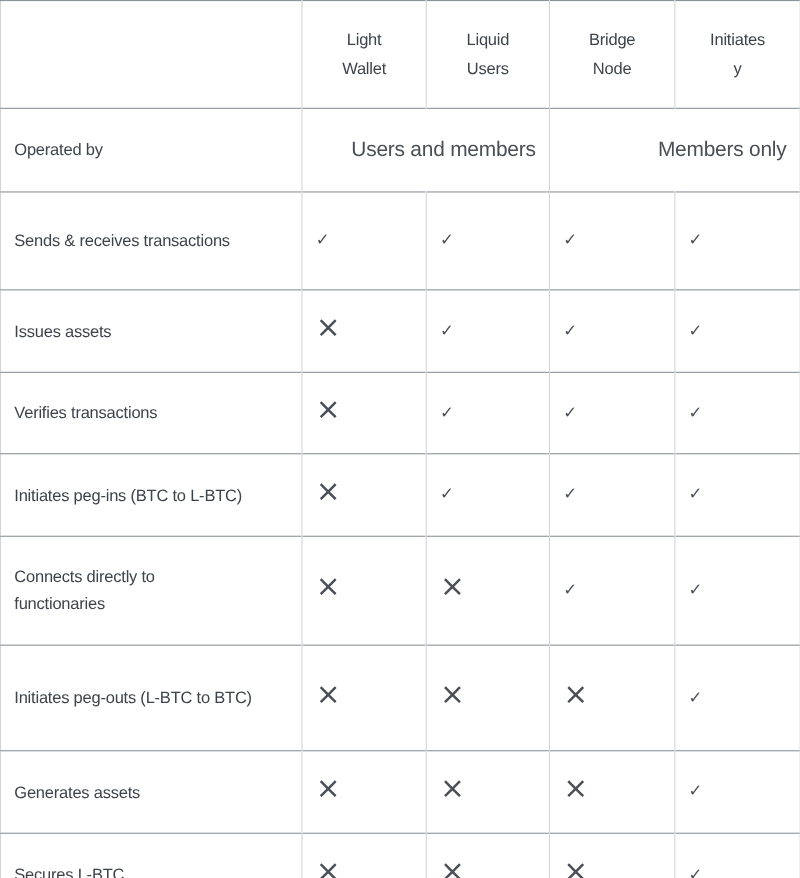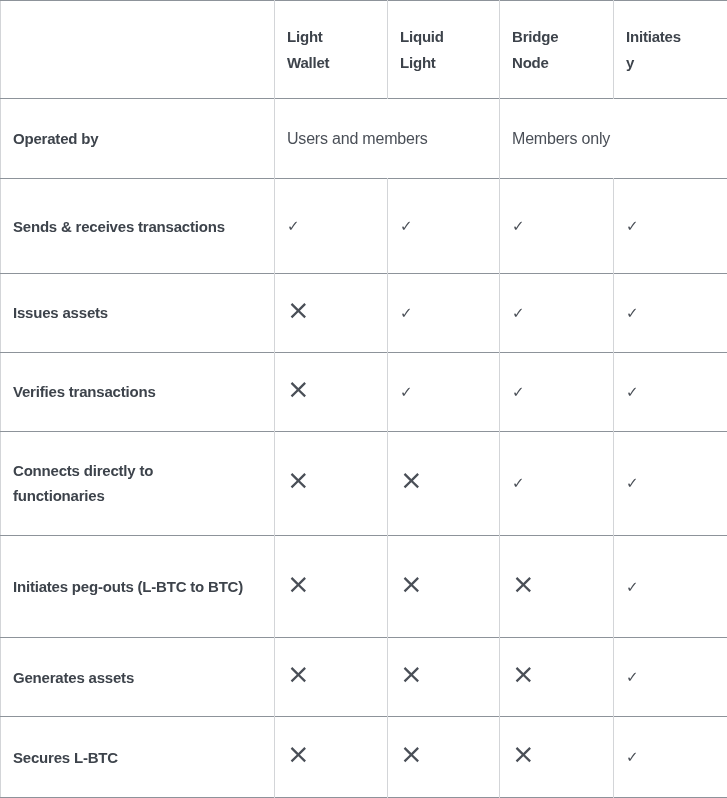--- a/index.html
+++ b/index.html
@@ -23,29 +23,29 @@
   tbody tr{border-top:1px solid var(--h-border);}
   th,td{
     padding:0 12px;
     vertical-align:middle;
     text-align:left;
     font-weight:normal;
     border-left:1px solid var(--v-border);
   }
   tr > *:first-child{border-left:none;}
   .col-header{
-    font-size:15px;font-weight:bold;color:var(--label-color);
-    line-height:26px;white-space:pre-line;letter-spacing:-0.2px;
+    font-size:15px;font-weight:normal;color:var(--label-color);
+    line-height:26px;white-space:pre-line;letter-spacing:-0.2px;text-align:center;
   }
   .row-label{
-    font-size:15px;font-weight:bold;color:var(--label-color);
+    font-size:15px;font-weight:normal;color:var(--label-color);
     line-height:25px;white-space:pre-line;letter-spacing:-0.2px;
   }
   .group-value{
-    font-size:16px;color:var(--body-color);letter-spacing:-0.2px;
+    font-size:19px;color:var(--body-color);letter-spacing:-0.2px;text-align:right;
   }
   .mark{
     font-family:"DejaVu Sans",sans-serif;
     color:var(--body-color);
     display:inline-block;
   }
   .mark.check{font-size:15px;line-height:15px;}
   .mark.cross{font-size:27px;line-height:14px;}
 </style>
 </head>
@@ -58,21 +58,21 @@
     <col style="width:112px">
     <col style="width:114px">
     <col style="width:114px">
   </colgroup>
   <thead>
     <tr style="height:98px">
       <th class="col-header"></th>
       <th class="col-header">Light
 Wallet</th>
       <th class="col-header">Liquid
-Light</th>
+Users</th>
       <th class="col-header">Bridge
 Node</th>
       <th class="col-header">Initiates
 y</th>
     </tr>
   </thead>
   <tbody id="table-body">
     <tr style="height:76px">
       <th class="row-label">Operated by</th>
       <td class="group-value" colspan="2">Users and members</td>
@@ -87,20 +87,27 @@
       </tr>
       <tr style="height: 75px;">
         <th class="row-label">Issues assets</th>
         <td><span class="mark cross">×</span></td>
         <td><span class="mark check">✓</span></td>
         <td><span class="mark check">✓</span></td>
         <td><span class="mark check">✓</span></td>
       </tr>
       <tr style="height: 74px;">
         <th class="row-label">Verifies transactions</th>
+        <td><span class="mark cross">×</span></td>
+        <td><span class="mark check">✓</span></td>
+        <td><span class="mark check">✓</span></td>
+        <td><span class="mark check">✓</span></td>
+      </tr>
+      <tr style="height: 75px;">
+        <th class="row-label">Initiates peg-ins (BTC to L-BTC)</th>
         <td><span class="mark cross">×</span></td>
         <td><span class="mark check">✓</span></td>
         <td><span class="mark check">✓</span></td>
         <td><span class="mark check">✓</span></td>
       </tr>
       <tr style="height: 99px;">
         <th class="row-label">Connects directly to
 functionaries</th>
         <td><span class="mark cross">×</span></td>
         <td><span class="mark cross">×</span></td>

